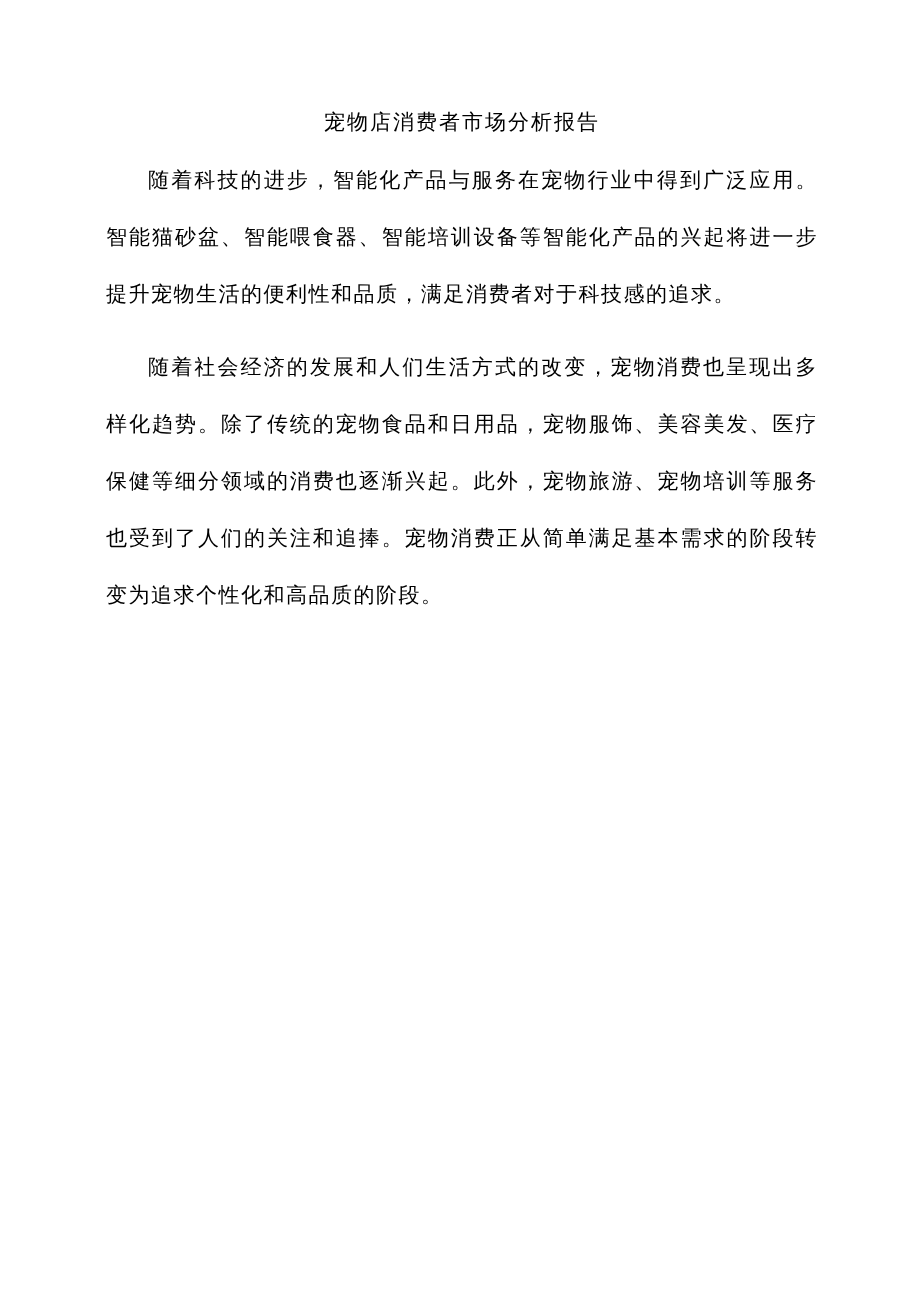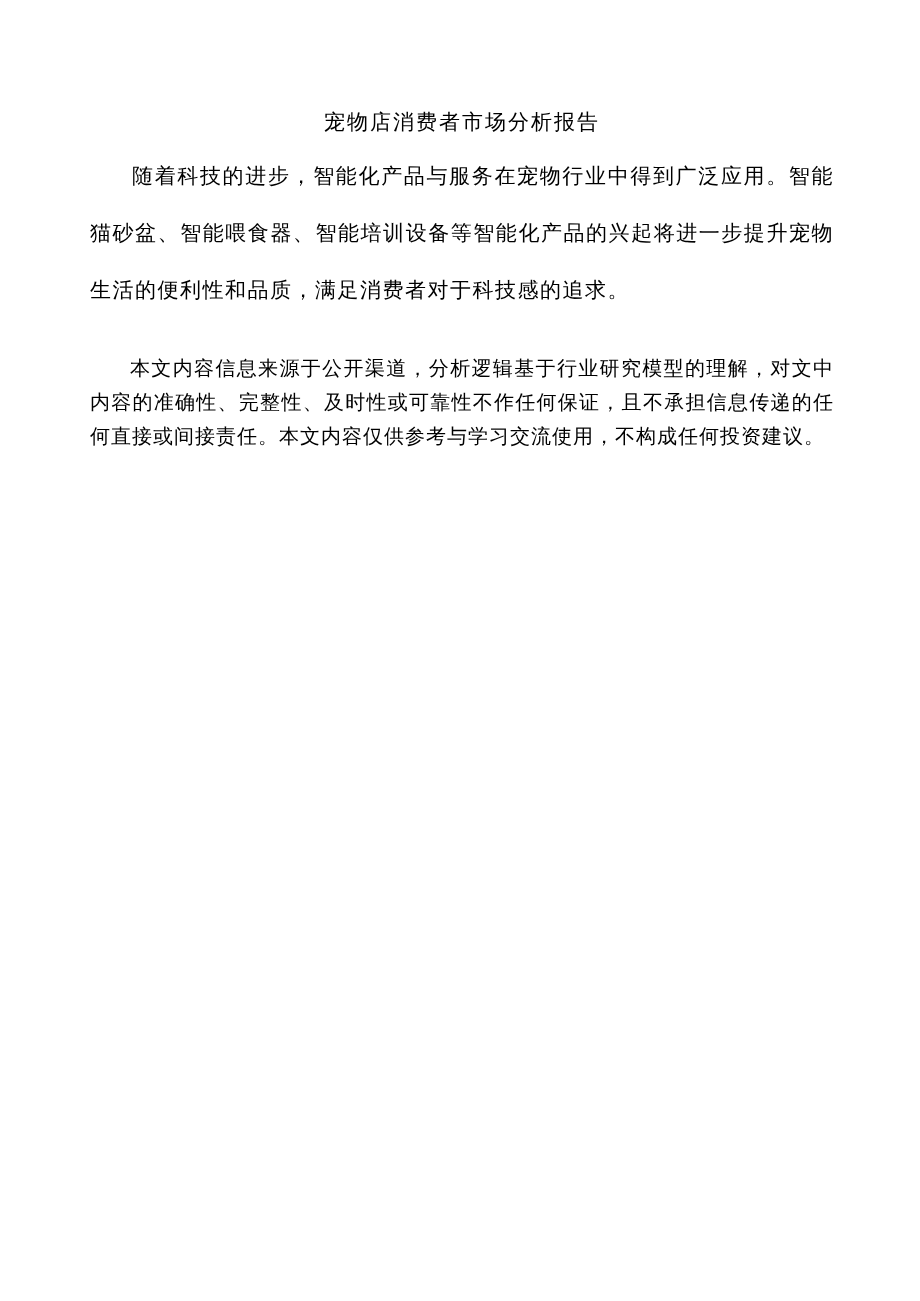--- a/index.html
+++ b/index.html
@@ -19,21 +19,21 @@
     overflow: hidden;
   }
   .doc-title {
     margin: 0 0 12px 0;
     font-size: 21px;
     font-weight: 400;
     text-align: center;
     letter-spacing: 2px;
   }
   .body-para {
-    margin: 0;
+    margin: 16px;
     font-size: 21px;
     line-height: 57px;
     letter-spacing: 1.5px;
     text-align: justify;
     text-indent: 2em;
   }
   .disclaimer-para {
     margin: 32px 0 0 0;
     font-size: 20px;
     line-height: 34px;
@@ -43,17 +43,17 @@
   }
 </style>
 </head>
 <body>
 
 <div class="page">
   <h1 class="doc-title">宠物店消费者市场分析报告</h1>
 
   <p class="body-para">随着科技的进步，智能化产品与服务在宠物行业中得到广泛应用。智能猫砂盆、智能喂食器、智能培训设备等智能化产品的兴起将进一步提升宠物生活的便利性和品质，满足消费者对于科技感的追求。</p>
 
+  <p class="body-para">随着社会经济的发展和人们生活方式的改变，宠物消费也呈现出多样化趋势。除了传统的宠物食品和日用品，宠物服饰、美容美发、医疗保健等细分领域的消费也逐渐兴起。此外，宠物旅游、宠物培训等服务也受到了人们的关注和追捧。宠物消费正从简单满足基本需求的阶段转变为追求个性化和高品质的阶段。</p>
 
 
 
-  <p class="disclaimer-para">本文内容信息来源于公开渠道，分析逻辑基于行业研究模型的理解，对文中内容的准确性、完整性、及时性或可靠性不作任何保证，且不承担信息传递的任何直接或间接责任。本文内容仅供参考与学习交流使用，不构成任何投资建议。</p>
 </div>
 
 </body></html>

